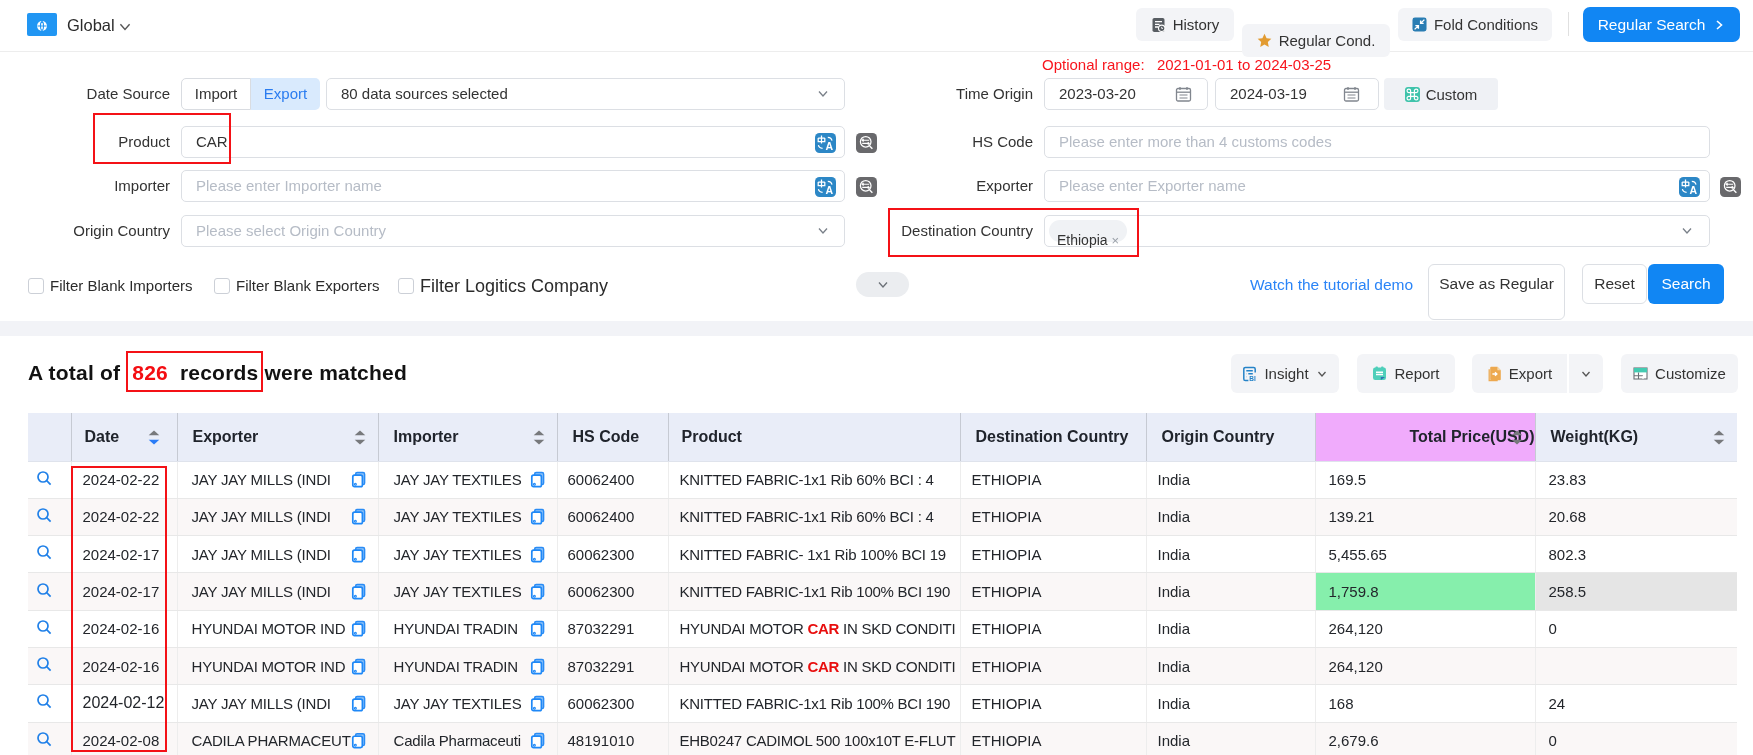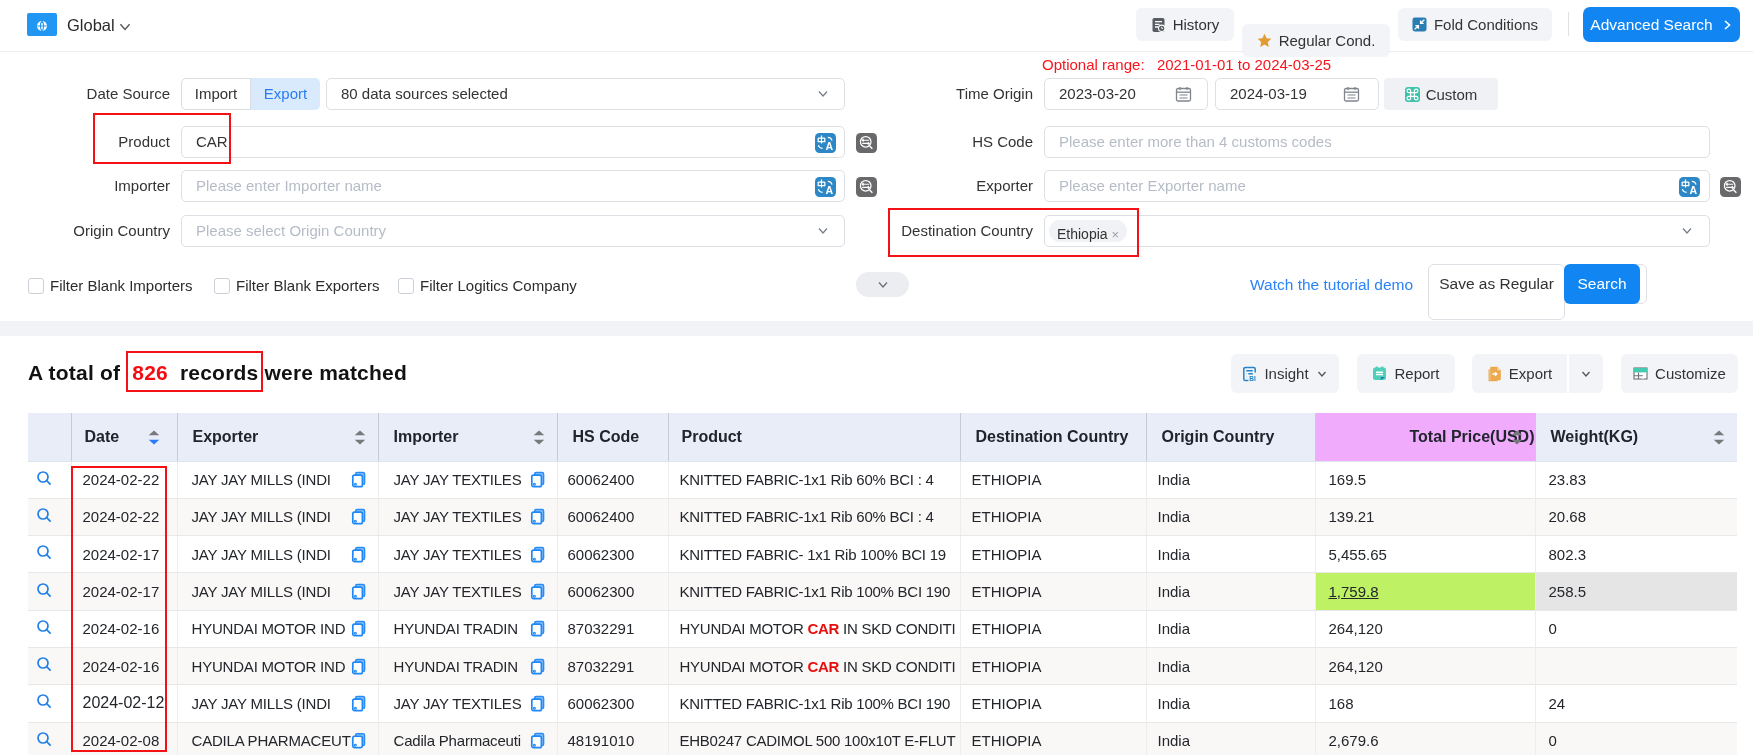--- a/index.html
+++ b/index.html
@@ -49,21 +49,21 @@
   <div class="gbtn" style="left:1398px;top:8px;width:154px;">
     <svg width="15" height="15" viewBox="0 0 16 16">
         <rect x="0.5" y="0.5" width="15" height="15" rx="2.6" fill="#2a7db3"></rect>
         <path d="M13.2 2.8 L9.2 6.8 M9.2 3.6 V6.8 H12.4" stroke="#fff" stroke-width="1.5" fill="none"></path>
         <path d="M2.8 13.2 L6.8 9.2 M6.8 12.4 V9.2 H3.6" stroke="#fff" stroke-width="1.5" fill="none"></path>
       </svg>
     <span>Fold Conditions</span>
   </div>
   <div class="abs" style="left:1568px;top:12px;width:1px;height:24px;background:#e0e0e0;"></div>
   <div class="abs" style="left:1583px;top:7px;width:157px;height:35px;background:#1186f3;border-radius:7px;color:#fff;font-size:15.5px;display:flex;align-items:center;justify-content:center;gap:8px;">
-    <span>Advanced Search</span>
+    <span>Regular Search</span>
     <svg width="12" height="12" viewBox="0 0 12 12">
         <path d="M4 2 L8.5 6 L4 10" fill="none" stroke="#fff" stroke-width="1.6"></path>
       </svg>
   </div>
 
   <div class="lbl" style="left:0;top:78px;width:170px;">Date Source</div>
   <div class="abs" style="left:181px;top:78px;width:70px;height:32px;background:#fff;border:1px solid #d9dce1;border-radius:5px 0 0 5px;font-size:15px;color:#333;text-align:center;line-height:30px;">Import</div>
   <div class="abs" style="left:251px;top:78px;width:69px;height:32px;background:#d9eafd;border-radius:0 5px 5px 0;font-size:15px;color:#2a7cf0;text-align:center;line-height:32px;">Export</div>
   <div class="inp" style="left:326px;top:78px;width:519px;">80 data sources selected</div>
   <svg class="chev" style="left:816px;top:87px;" viewBox="0 0 14 14">
@@ -152,42 +152,42 @@
   <div id="dk3" class="abs" style="left:1720px;top:177px;"><svg width="21" height="20" viewBox="0 0 21 20">
     <rect width="21" height="20" rx="4.5" fill="#69696c"></rect>
     <circle cx="9.7" cy="8.8" r="5.3" fill="none" stroke="#fff" stroke-width="1.25"></circle>
     <path d="M13.6 12.9 L16.4 15.8" stroke="#fff" stroke-width="1.4"></path>
     <path d="M6.2 7.2 h7 M7.6 5.9 L6.2 7.2 l1.4 1.3" stroke="#fff" stroke-width="1.15" fill="none"></path>
     <path d="M13.2 10.4 h-7 M11.8 9.1 l1.4 1.3 l-1.4 1.3" stroke="#fff" stroke-width="1.15" fill="none"></path>
   </svg></div>
 
   <div class="lbl" style="left:850px;top:215px;width:183px;">Destination Country</div>
   <div class="inp" style="left:1044px;top:215px;width:666px;"></div>
-  <div class="abs" style="left:1049px;top:220px;height:22px;background:#f0f2f5;border-radius:11px;font-size:14px;color:#333;line-height:22px;padding:3px 8px;">Ethiopia <span style="color:#9aa0a8;font-size:13px;">×</span></div>
+  <div class="abs" style="left:1049px;top:220px;height:22px;background:#f0f2f5;border-radius:11px;font-size:14px;color:#333;line-height:22px;padding:9px 8px;">Ethiopia <span style="color:#9aa0a8;font-size:13px;">×</span></div>
   <svg class="chev" style="left:1680px;top:224px;" viewBox="0 0 14 14">
       <path d="M3 4.5 L7 9 L11 4.5" fill="none" stroke="#7a8089" stroke-width="1.3"></path>
     </svg>
   <div class="redbox" style="left:888px;top:208px;width:251px;height:49px;"></div>
 
   <div class="abs" style="left:28px;top:278px;width:16px;height:16px;border:1px solid #ccd0d7;border-radius:3px;background:#fff;"></div>
   <div class="abs" style="left:50px;top:278px;font-size:15px;color:#2b2b2b;line-height:16px;">Filter Blank Importers</div>
   <div class="abs" style="left:214px;top:278px;width:16px;height:16px;border:1px solid #ccd0d7;border-radius:3px;background:#fff;"></div>
   <div class="abs" style="left:236px;top:278px;font-size:15px;color:#2b2b2b;line-height:16px;">Filter Blank Exporters</div>
   <div class="abs" style="left:398px;top:278px;width:16px;height:16px;border:1px solid #ccd0d7;border-radius:3px;background:#fff;"></div>
-  <div class="abs" style="left:420px;top:278px;font-size:15px;color:#2b2b2b;line-height:16px;">Filter Logitics Company</div>
+  <div class="abs" style="left:420px;top:278px;font-size:18px;color:#2b2b2b;line-height:16px;">Filter Logitics Company</div>
 
   <div class="abs" style="left:856px;top:272px;width:53px;height:25px;background:#ebedf0;border-radius:13px;display:flex;align-items:center;justify-content:center;">
     <svg width="14" height="14" viewBox="0 0 14 14">
         <path d="M3 4.5 L7 9 L11 4.5" fill="none" stroke="#6b7077" stroke-width="1.3"></path>
       </svg>
   </div>
   <div class="abs" style="left:1250px;top:276px;font-size:15.5px;color:#2a84f7;">Watch the tutorial demo</div>
   <div class="abs" style="left:1428px;top:264px;width:137px;height:56px;background:#fff;border:1px solid #dcdfe4;border-radius:6px;font-size:15.5px;color:#333;text-align:center;line-height:38px;">Save as Regular</div>
   <div class="abs" style="left:1582px;top:264px;width:65px;height:40px;background:#fff;border:1px solid #dcdfe4;border-radius:6px;font-size:15.5px;color:#333;text-align:center;line-height:38px;">Reset</div>
-  <div class="abs" style="left:1564px;top:264px;width:76px;height:40px;background:#1186f3;border-radius:6px;font-size:15.5px;color:#fff;text-align:center;line-height:40px;">Search</div>
+  <div class="abs" style="left:1648px;top:264px;width:76px;height:40px;background:#1186f3;border-radius:6px;font-size:15.5px;color:#fff;text-align:center;line-height:40px;">Search</div>
 
   <div class="abs" style="left:0;top:321px;width:1753px;height:15px;background:#f2f3f7;"></div>
 
   <div class="abs" style="left:28px;top:361px;font-size:21px;font-weight:bold;color:#121212;letter-spacing:0.2px;">A total of&nbsp; <span style="color:#f40d12;">826</span>&nbsp; records were matched</div>
   <div class="redbox" style="left:126px;top:351px;width:137px;height:41px;"></div>
 
   <div class="gbtn" style="left:1231px;top:354px;width:108px;height:39px;">
     <svg width="15" height="16" viewBox="0 0 15 16">
         <path d="M13.2 6.5 V3 a1.6 1.6 0 0 0 -1.6 -1.6 H3.4 A1.6 1.6 0 0 0 1.8 3 v10 a1.6 1.6 0 0 0 1.6 1.6 h3" fill="none" stroke="#2583c8" stroke-width="1.5"></path>
         <path d="M4.3 4.8 h6.5 M6.3 7.8 h4.5 M4.3 7.8 h0.2 M4.3 10.8 h0.2" stroke="#2583c8" stroke-width="1.4"></path>
@@ -398,21 +398,21 @@
     <rect x="4.6" y="1.6" width="9" height="12" rx="1.6" fill="#8cc2f8" stroke="#2a8cf5" stroke-width="1.5"></rect>
     <rect x="1.8" y="4.2" width="9.6" height="11.4" rx="1.7" fill="#fff" stroke="#1e88f7" stroke-width="1.7"></rect>
     <circle cx="4.4" cy="13.2" r="0.95" fill="none" stroke="#1e88f7" stroke-width="1.1"></circle>
   </svg>
               </div>
             </td>
     <td style="height:37.3px;background:#faf7f7;border-right:1px solid #ededed;border-bottom:1px solid #e8e8e8;font-size:15px;color:#23262b;padding-left:10px;">60062300</td>
     <td style="height:37.3px;background:#faf7f7;border-right:1px solid #ededed;border-bottom:1px solid #e8e8e8;font-size:15px;color:#23262b;padding-left:11px;letter-spacing:-0.25px;">KNITTED FABRIC-1x1 Rib 100% BCI 190</td>
     <td style="height:37.3px;background:#faf7f7;border-right:1px solid #ededed;border-bottom:1px solid #e8e8e8;font-size:15px;color:#23262b;padding-left:11px;">ETHIOPIA</td>
     <td style="height:37.3px;background:#faf7f7;border-right:1px solid #ededed;border-bottom:1px solid #e8e8e8;font-size:15px;color:#23262b;padding-left:11px;">India</td>
-    <td style="height:37.3px;background:#bef264;border-right:1px solid #ededed;border-bottom:1px solid #e8e8e8;font-size:15px;color:#23262b;padding-left:13px;text-decoration:underline;">1,759.8</td>
+    <td style="height:37.3px;background:#86efac;border-right:1px solid #ededed;border-bottom:1px solid #e8e8e8;font-size:15px;color:#23262b;padding-left:13px;">1,759.8</td>
     <td style="height:37.3px;background:#e5e5e5;border-right:1px solid #ededed;border-bottom:1px solid #e8e8e8;font-size:15px;color:#23262b;padding-left:13px;">258.5</td>
   </tr>
           <tr>
     <td style="height:37.3px;background:#fff;border-right:1px solid #ededed;border-bottom:1px solid #e8e8e8;font-size:15px;color:#23262b;padding-left:8px;"><svg width="17" height="17" viewBox="0 0 17 17">
                 <circle cx="7" cy="7" r="5" fill="none" stroke="#2080e8" stroke-width="1.7"></circle>
                 <path d="M10.7 10.7 L14.6 14.6" stroke="#2080e8" stroke-width="1.7"></path>
               </svg></td>
     <td style="height:37.3px;background:#fff;border-right:1px solid #ededed;border-bottom:1px solid #e8e8e8;font-size:15px;color:#23262b;padding-left:11px;">2024-02-16</td>
     <td style="height:37.3px;background:#fff;border-right:1px solid #ededed;border-bottom:1px solid #e8e8e8;font-size:15px;color:#23262b;padding-left:14px;">
               <div style="display:flex;align-items:center;justify-content:space-between;padding-right:11px;">

